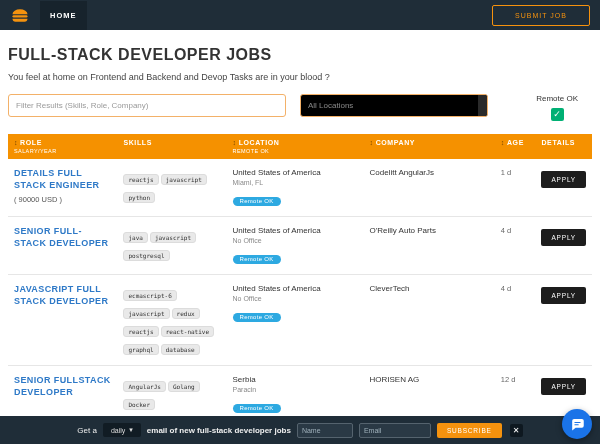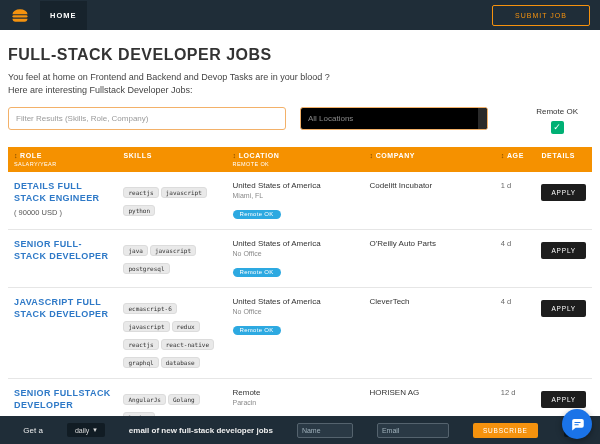--- a/index.html
+++ b/index.html
@@ -59,21 +59,21 @@
   .remote-badge { display:inline-block; background:#2da9e1; color:#fff; font-size:6px;
                   padding:1.5px 7px; border-radius:7px; letter-spacing:0.3px; }
   .company-cell { font-size:8px; color:#333; }
   .age-cell { font-size:7.5px; color:#666; white-space:nowrap; }
   .apply-btn { background:#1d1d1d; color:#fff; border:none; font-size:6.5px; letter-spacing:0.8px;
                padding:5px 10px; border-radius:2px; cursor:pointer;
                font-family:"Liberation Sans", sans-serif; }
 
   
   footer { position:fixed; bottom:0; left:0; width:600px; height:28px; background:#1f2d38;
-           display:flex; align-items:center; justify-content:center; gap:24px; z-index:5; }
+           display:flex; align-items:center; justify-content:center; gap:6px; z-index:5; }
   .f-text { font-size:8px; color:#eee; }
   .f-text.bold { font-weight:bold; }
   .f-select { background:#111c24; color:#ddd; font-size:7px; padding:3px 8px; border-radius:2px;
               cursor:pointer; display:flex; align-items:center; gap:4px; }
   .f-input { width:56px; height:15px; background:#2a3945; border:1px solid #55636e; color:#fff;
              font-size:7px; padding:0 4px; border-radius:2px; outline:none;
              font-family:"Liberation Sans", sans-serif; }
   .f-input::placeholder { color:#9fb0ba; }
   .f-input.email { width:72px; }
   .f-subscribe { background:#f5920e; color:#fff; border:none; font-size:6.5px; letter-spacing:0.8px;
@@ -97,21 +97,20 @@
       <path d="M3 13.5 h18 c0 2.2-1.5 3.5-3.5 3.5 h-11 c-2 0-3.5-1.3-3.5-3.5 z" fill="#f5920e"></path>
     </svg>
   </span>
   <a class="nav-item active">HOME</a>
   <button class="submit-job">SUBMIT JOB</button>
 </nav>
 
 <main>
   <h1>FULL-STACK DEVELOPER JOBS</h1>
   <p class="sub">You feel at home on Frontend and Backend and Devop Tasks are in your blood ?</p>
-  <p class="sub">Here are interesting Fullstack Developer Jobs:</p>
 
   <div class="filters">
     <input class="filter-input" placeholder="Filter Results (Skills, Role, Company)" style="">
     <div class="loc-select">
       <span>All Locations</span>
       <span class="loc-strip"></span>
     </div>
     <div class="remote-filter">
       <span class="lbl">Remote OK</span>
       <span class="checkbox">✓</span>
@@ -144,21 +143,21 @@
     <td class="col-role">
       <a class="role-link">DETAILS FULL STACK ENGINEER</a>
       <div class="salary">( 90000 USD )</div>
     </td>
     <td class="col-skills"><span class="skills-wrap"><span class="skill-tag">reactjs</span><span class="skill-tag">javascript</span><span class="skill-tag">python</span></span></td>
     <td class="col-loc">
       <div class="country">United States of America</div>
       <div class="city">Miami, FL</div>
       <span class="remote-badge">Remote OK</span>
     </td>
-    <td class="col-company company-cell">Codelitt Incubator</td>
+    <td class="col-company company-cell">Codelitt AngularJs</td>
     <td class="col-age age-cell">1 d</td>
     <td class="col-details"><button class="apply-btn">APPLY</button></td>
   </tr>
 
   <tr>
     <td class="col-role">
       <a class="role-link">SENIOR FULL-STACK DEVELOPER</a>
       
     </td>
     <td class="col-skills"><span class="skills-wrap"><span class="skill-tag">java</span><span class="skill-tag">javascript</span><span class="skill-tag">postgresql</span></span></td>
@@ -188,21 +187,21 @@
     <td class="col-details"><button class="apply-btn">APPLY</button></td>
   </tr>
 
   <tr>
     <td class="col-role">
       <a class="role-link">SENIOR FULLSTACK DEVELOPER</a>
       
     </td>
     <td class="col-skills"><span class="skills-wrap"><span class="skill-tag">AngularJs</span><span class="skill-tag">Golang</span><span class="skill-tag">Docker</span></span></td>
     <td class="col-loc">
-      <div class="country">Remote</div>
+      <div class="country">Serbia</div>
       <div class="city">Paracin</div>
       <span class="remote-badge">Remote OK</span>
     </td>
     <td class="col-company company-cell">HORISEN AG</td>
     <td class="col-age age-cell">12 d</td>
     <td class="col-details"><button class="apply-btn">APPLY</button></td>
   </tr>
 </tbody>
   </table>
 </main>

